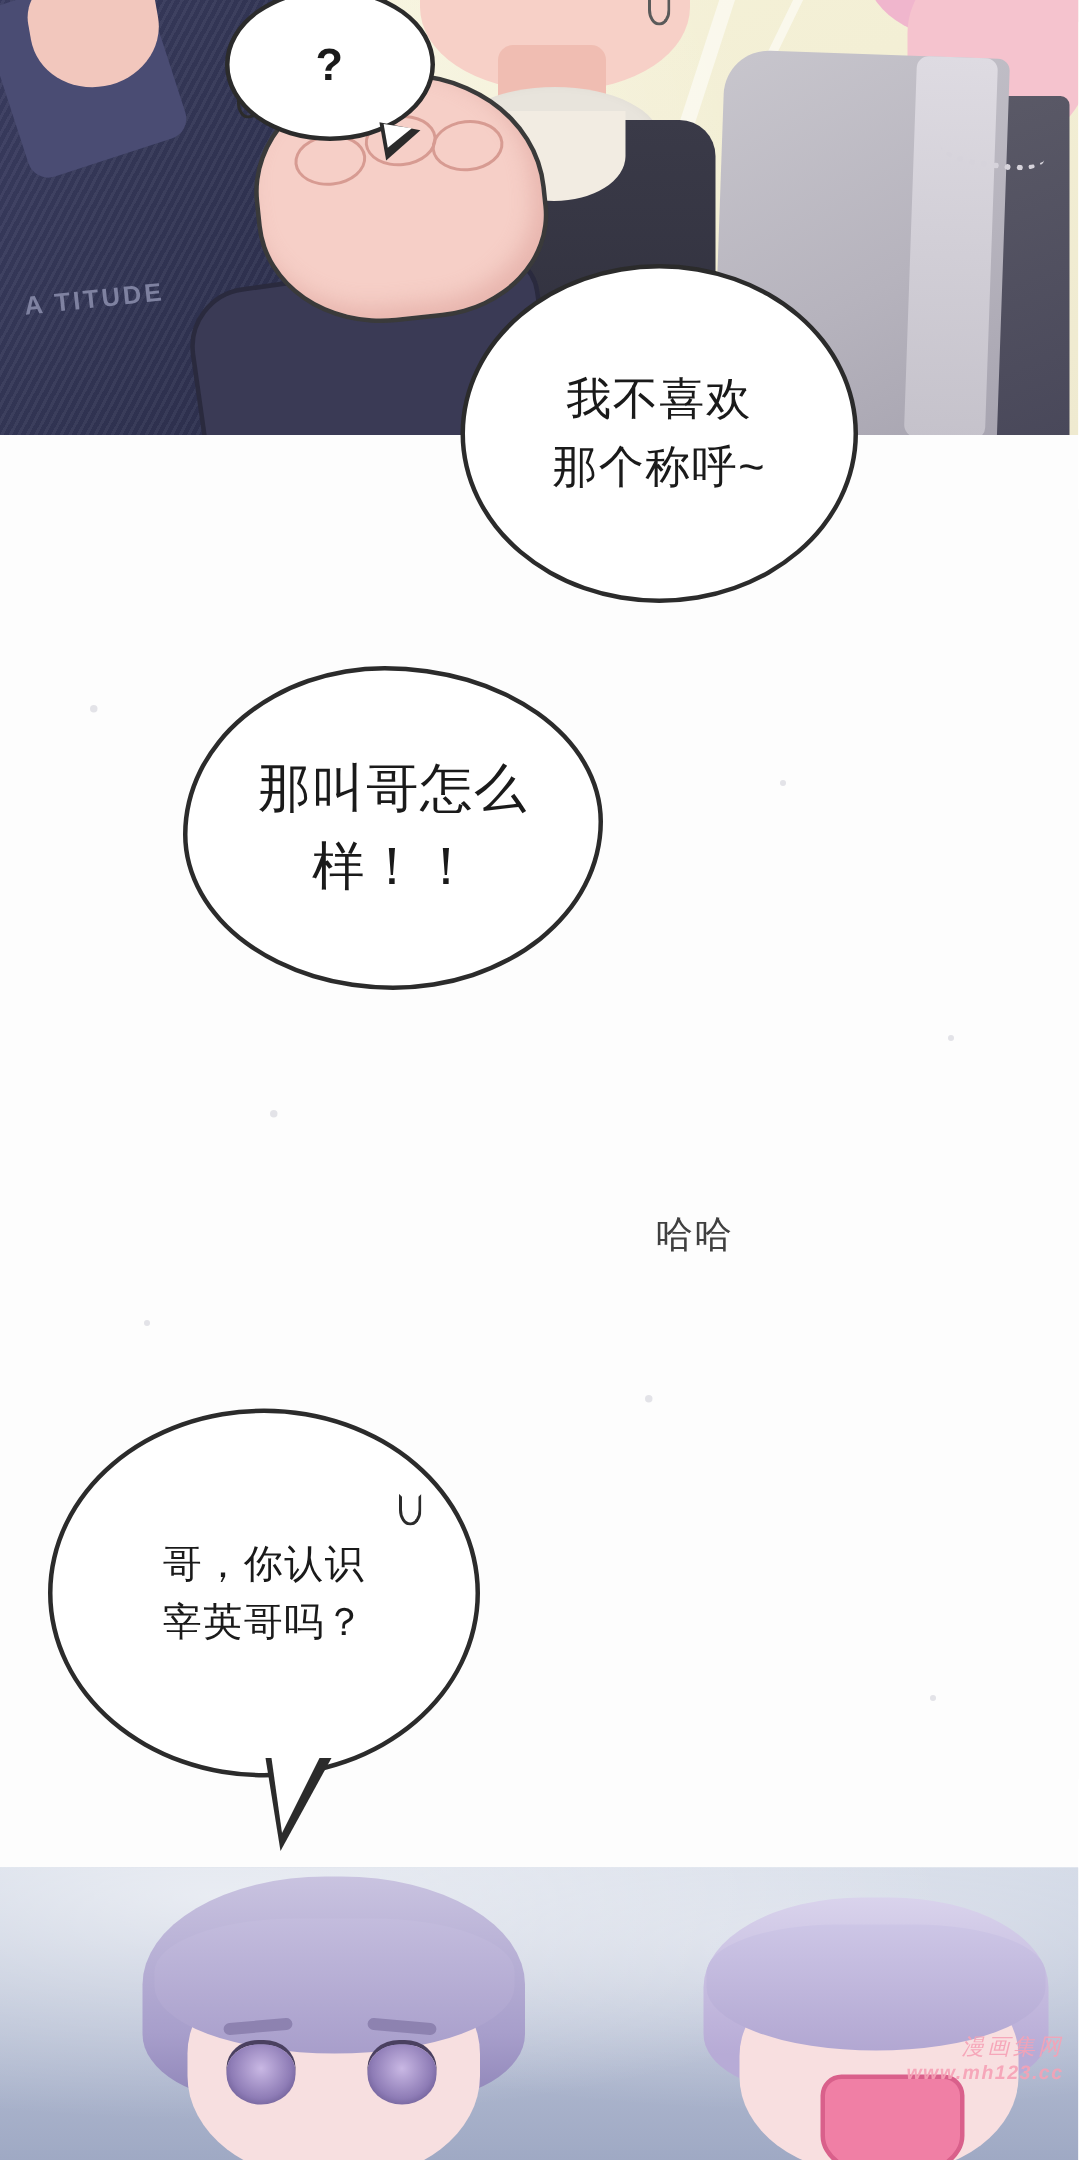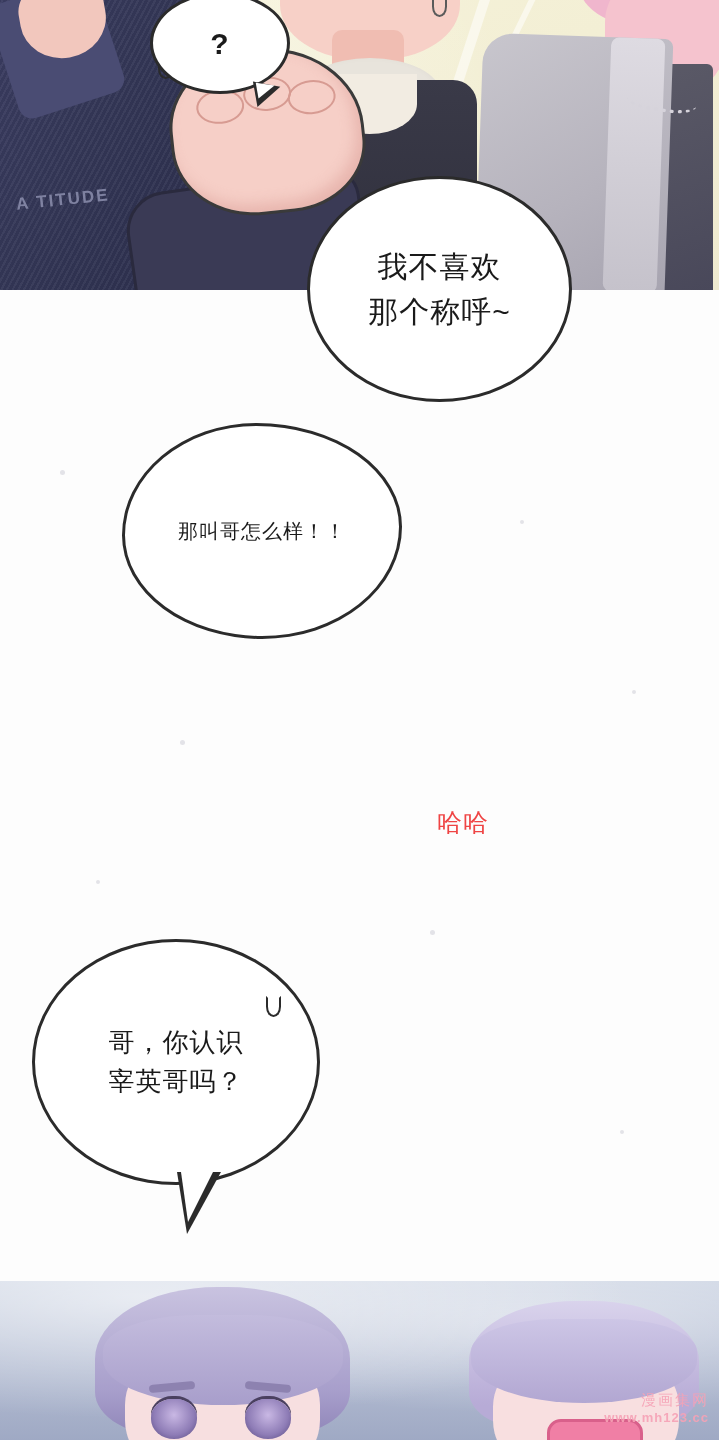--- a/index.html
+++ b/index.html
@@ -306,24 +306,24 @@
   .bubble-1 {
     left: 307px;
     top: 176px;
     width: 265px;
     height: 226px;
     font-size: 30px;
     z-index: 7;
   }
   .bubble-2 {
     left: 122px;
-    top: 423px;
+    top: 444px;
     width: 280px;
     height: 216px;
-    font-size: 20px;
+    font-size: 35px;
     border-radius: 48% 52% 50% 50% / 52% 48% 52% 48%;
   }
   .bubble-3 {
     left: 291px;
     top: 653px;
     width: 224px;
     height: 212px;
     font-size: 26px;
   }
   .bubble-4 {
@@ -347,21 +347,21 @@
     left: 146px;
     bottom: -40px;
     width: 0; height: 0;
     border-top: 50px solid #ffffff;
     border-left: 7px solid transparent;
     border-right: 25px solid transparent;
   }
 
   .sfx {
     position: absolute;
-    color: #ef4444;
+    color: #404040;
     font-size: 25px;
     font-family: Liberation Serif, serif;
     letter-spacing: 1px;
   }
   .sfx-haha {
     left: 437px;
     top: 806px;
   }
 
   .sweat {
@@ -382,23 +382,24 @@
     background: #e3e3e8;
     border-radius: 50%;
   }
 
   
   .panel-bottom {
     position: absolute;
     left: 0;
     bottom: 0;
     width: 719px;
-    height: 159px;
+    height: 195px;
     overflow: hidden;
     background: linear-gradient(180deg, #cfd6e4 0%, #b9c2d6 40%, #aab4cb 100%);
+    font-style: italic;
   }
   .panel-bottom .snow-bg {
     position: absolute;
     inset: 0;
     background:
       radial-gradient(ellipse at 20% 10%, rgba(255,255,255,0.6), rgba(255,255,255,0) 60%),
       radial-gradient(ellipse at 75% 25%, rgba(255,255,255,0.45), rgba(255,255,255,0) 55%),
       linear-gradient(180deg, #ccd4e3 0%, #9fa9c4 100%);
   }
   .pb-face {

